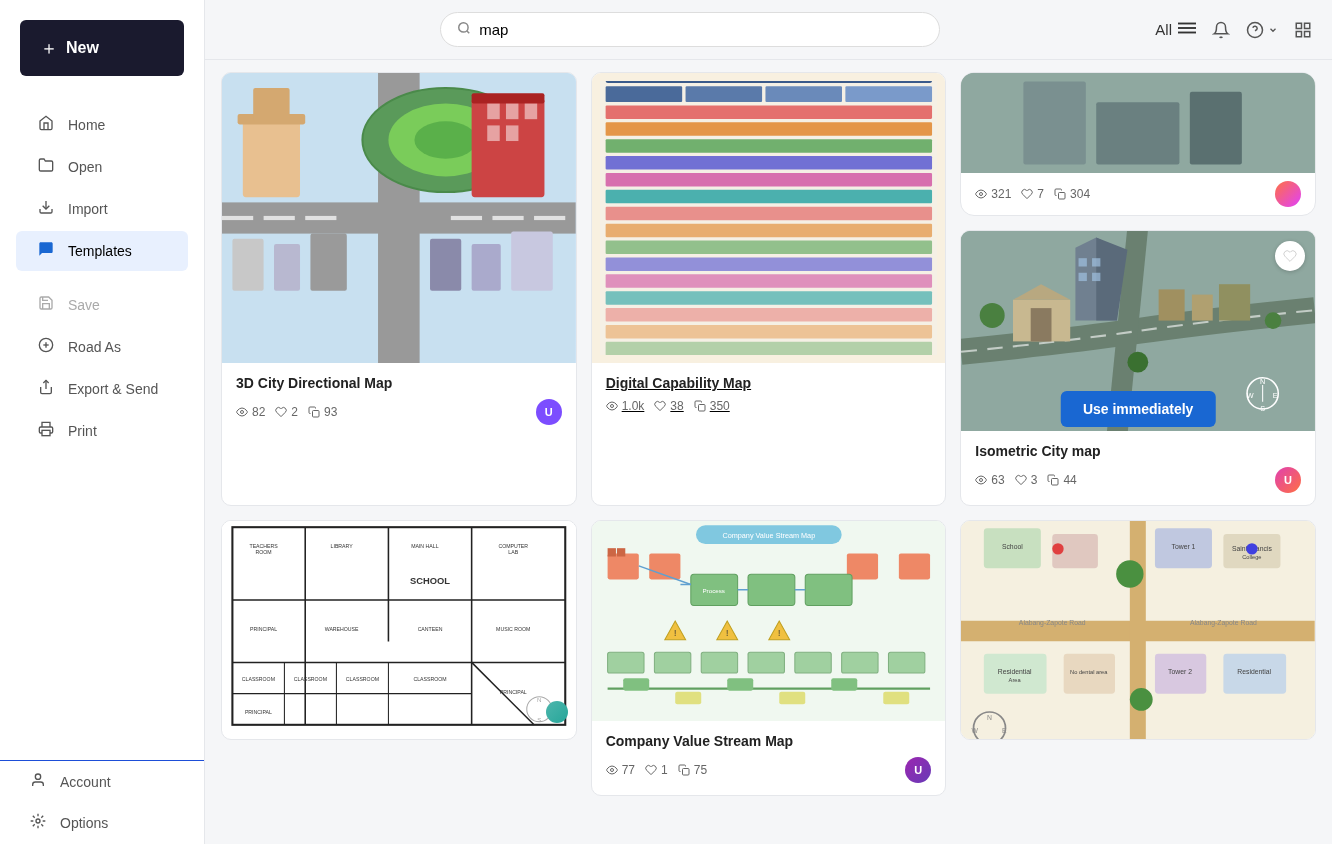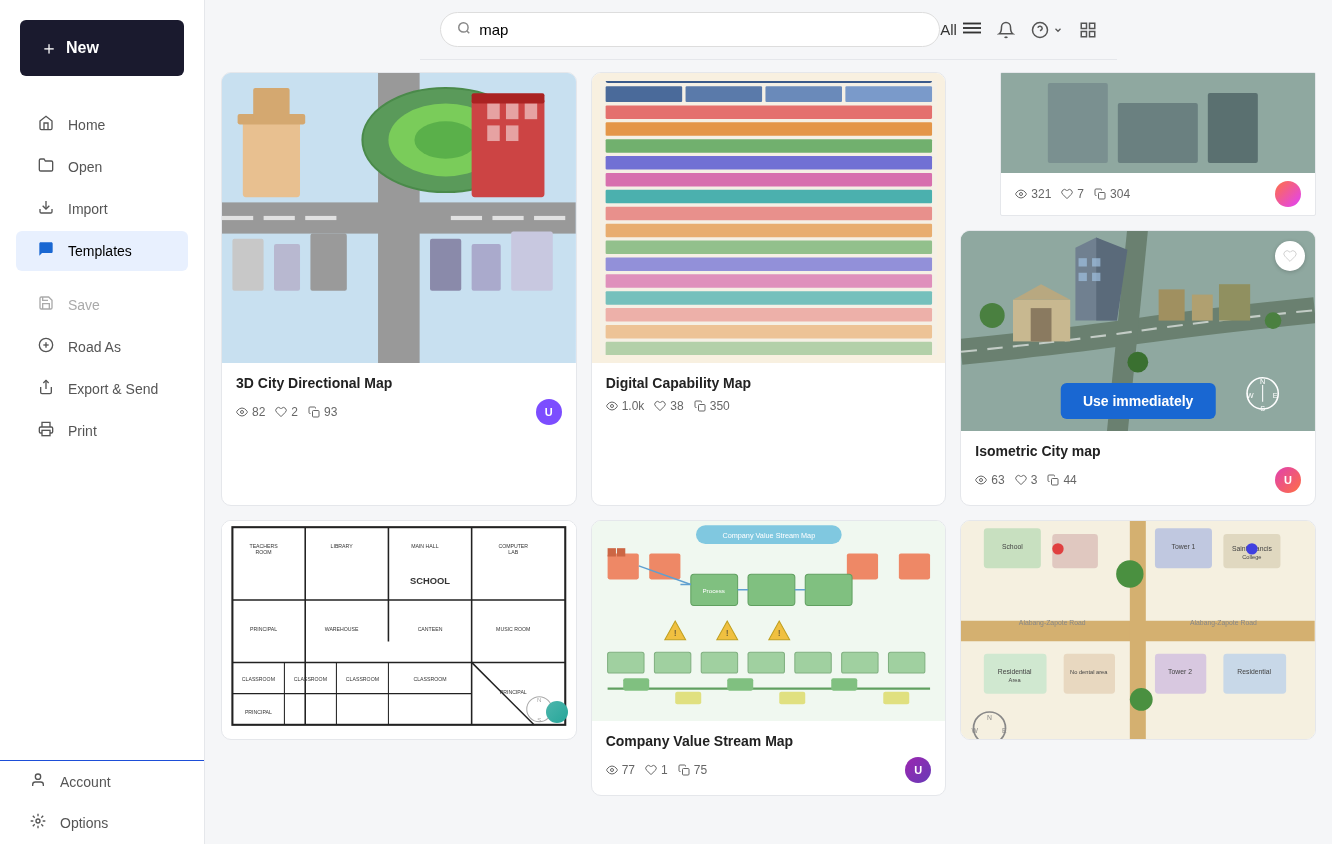--- a/index.html
+++ b/index.html
@@ -83,21 +83,21 @@
       position: relative;
       height: 200px;
       overflow: hidden;
       background: #f0f0f0;
       display: flex;
       align-items: center;
       justify-content: center;
     }
     .card-thumb .use-btn {
       position: absolute;
-      bottom: 12px;
+      bottom: 4px;
       left: 50%;
       transform: translateX(-50%);
       background: #1967d2;
       color: #fff;
       border: none;
       border-radius: 6px;
       padding: 10px 22px;
       font-size: 14px;
       font-weight: 600;
       cursor: pointer;
@@ -160,21 +160,20 @@
       left: 0;
     }
 
     .content-wrapper {
       margin-left: 205px;
       flex: 1;
       display: flex;
       flex-direction: column;
       height: 100%;
       background: #f5f6f8;
-      align-items: center;
     }
 
     .header-bar {
       height: 60px;
       display: flex;
       align-items: center;
       justify-content: space-between;
       padding: 0 20px;
       background: #f5f6f8;
       border-bottom: 1px solid #e5e7eb;
@@ -351,21 +350,21 @@
             <rect x="3" y="14" width="7" height="7"></rect>
             <rect x="14" y="14" width="7" height="7"></rect>
           </svg>
       </button>
     </div>
   </div>
 
   <div class="scrollable-content">
     <div class="grid-container">
 
-      <div class="card" style="border-radius:2px; overflow:hidden;margin-left:40px;">
+      <div class="card" style="border-radius:14px; overflow:hidden;">
         <div style="height:100px; background: linear-gradient(135deg, #8fa8a0 0%, #9ab5a5 100%); position:relative;">
           
           <svg width="100%" height="100%" viewBox="0 0 340 100" preserveAspectRatio="xMidYMid slice">
             <rect width="340" height="100" fill="#8fa8a0"></rect>
             <rect x="60" y="10" width="60" height="80" fill="#7a9090" rx="2"></rect>
             <rect x="130" y="30" width="80" height="60" fill="#6a8080" rx="2"></rect>
             <rect x="220" y="20" width="50" height="70" fill="#5a7070" rx="2"></rect>
           </svg>
         </div>
         <div class="card-meta" style="padding: 8px 14px;">
@@ -457,21 +456,21 @@
                   </svg>
                 <span>93</span>
               </span>
               <div class="card-avatar" style="background: #7c4dff;">U</div>
             </div>
           </div>
         </div>
       </div>
 
       <div style="grid-row: 1 / 3;">
-        <div class="card" style="height:100%;">
+        <div class="card" style="height:100%;text-decoration:underline;">
           <div class="card-thumb" style="height:290px; background:#f8f0e0; padding: 8px; display:block; overflow:hidden;">
             
             <svg width="100%" height="100%" viewBox="0 0 300 290" preserveAspectRatio="xMidYMid slice">
               <rect width="300" height="290" fill="#f5f0e5"></rect>
 
               <rect x="5" y="5" width="290" height="20" fill="#3a5a8a" rx="2"></rect>
               <text x="150" y="18" text-anchor="middle" fill="#fff" font-size="8" font-family="sans-serif">Higher Education Digital Capability Framework</text>
 
               <rect x="5" y="28" width="68" height="14" fill="#4a6a9a" rx="1"></rect>
               <rect x="76" y="28" width="68" height="14" fill="#5a7aaa" rx="1"></rect>

